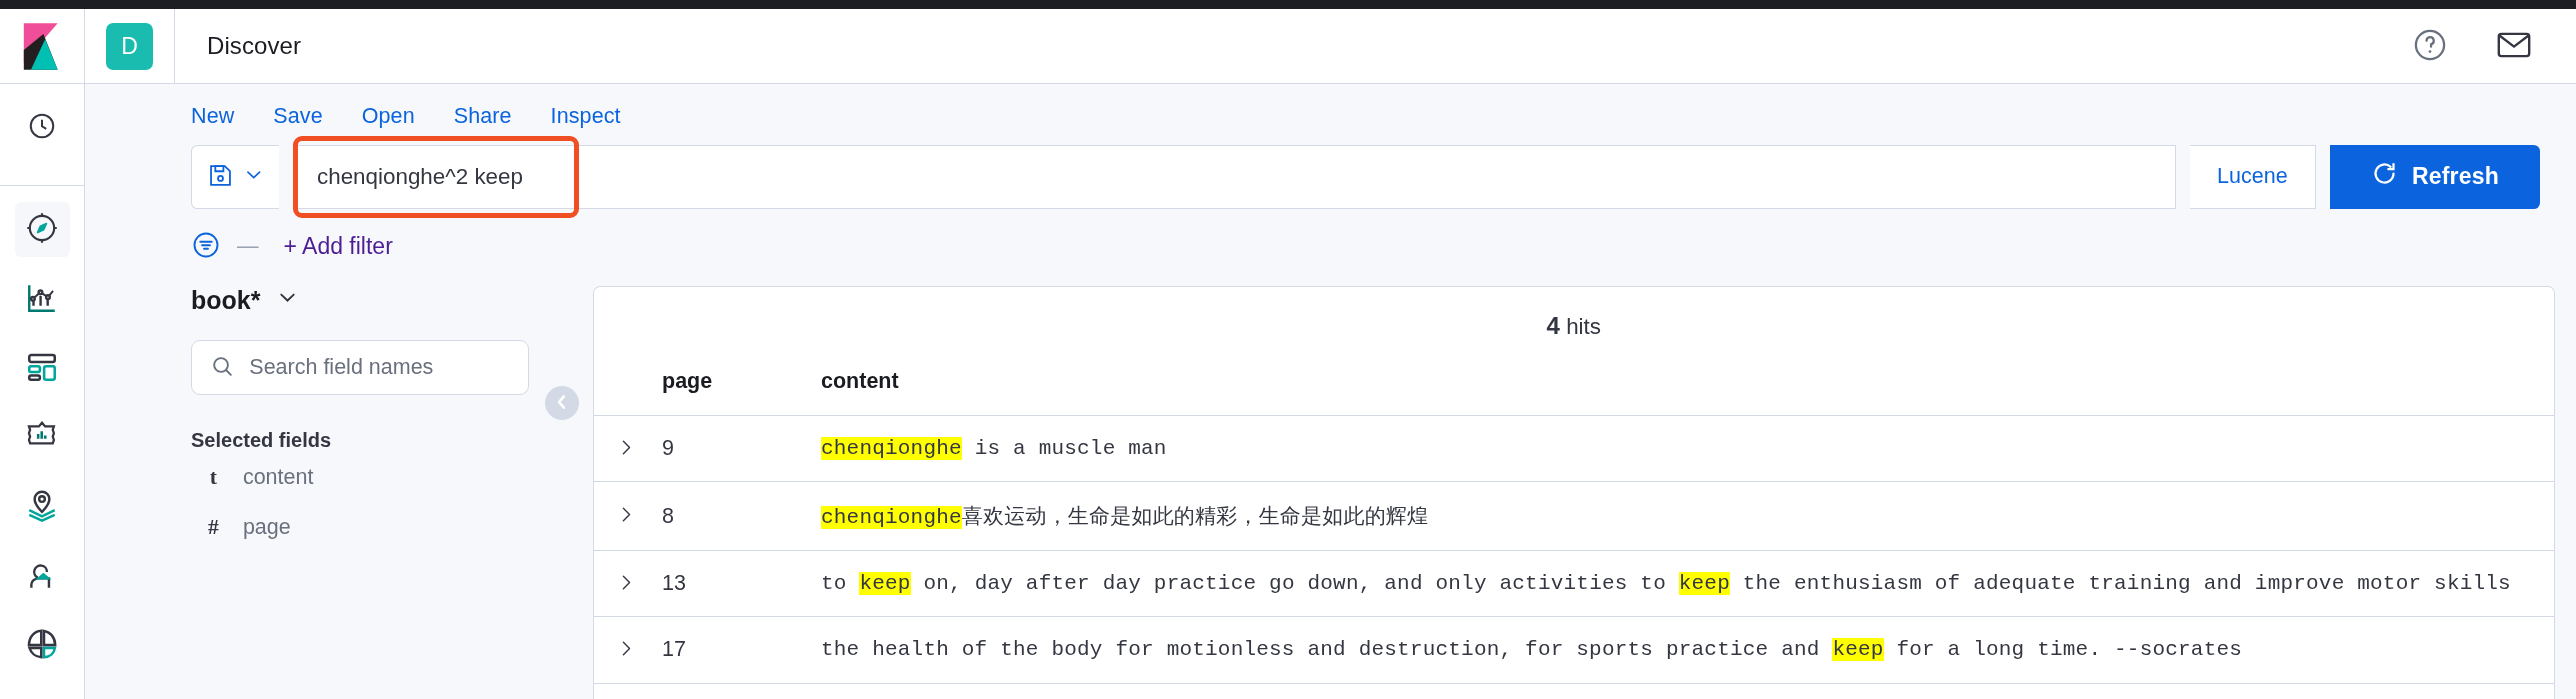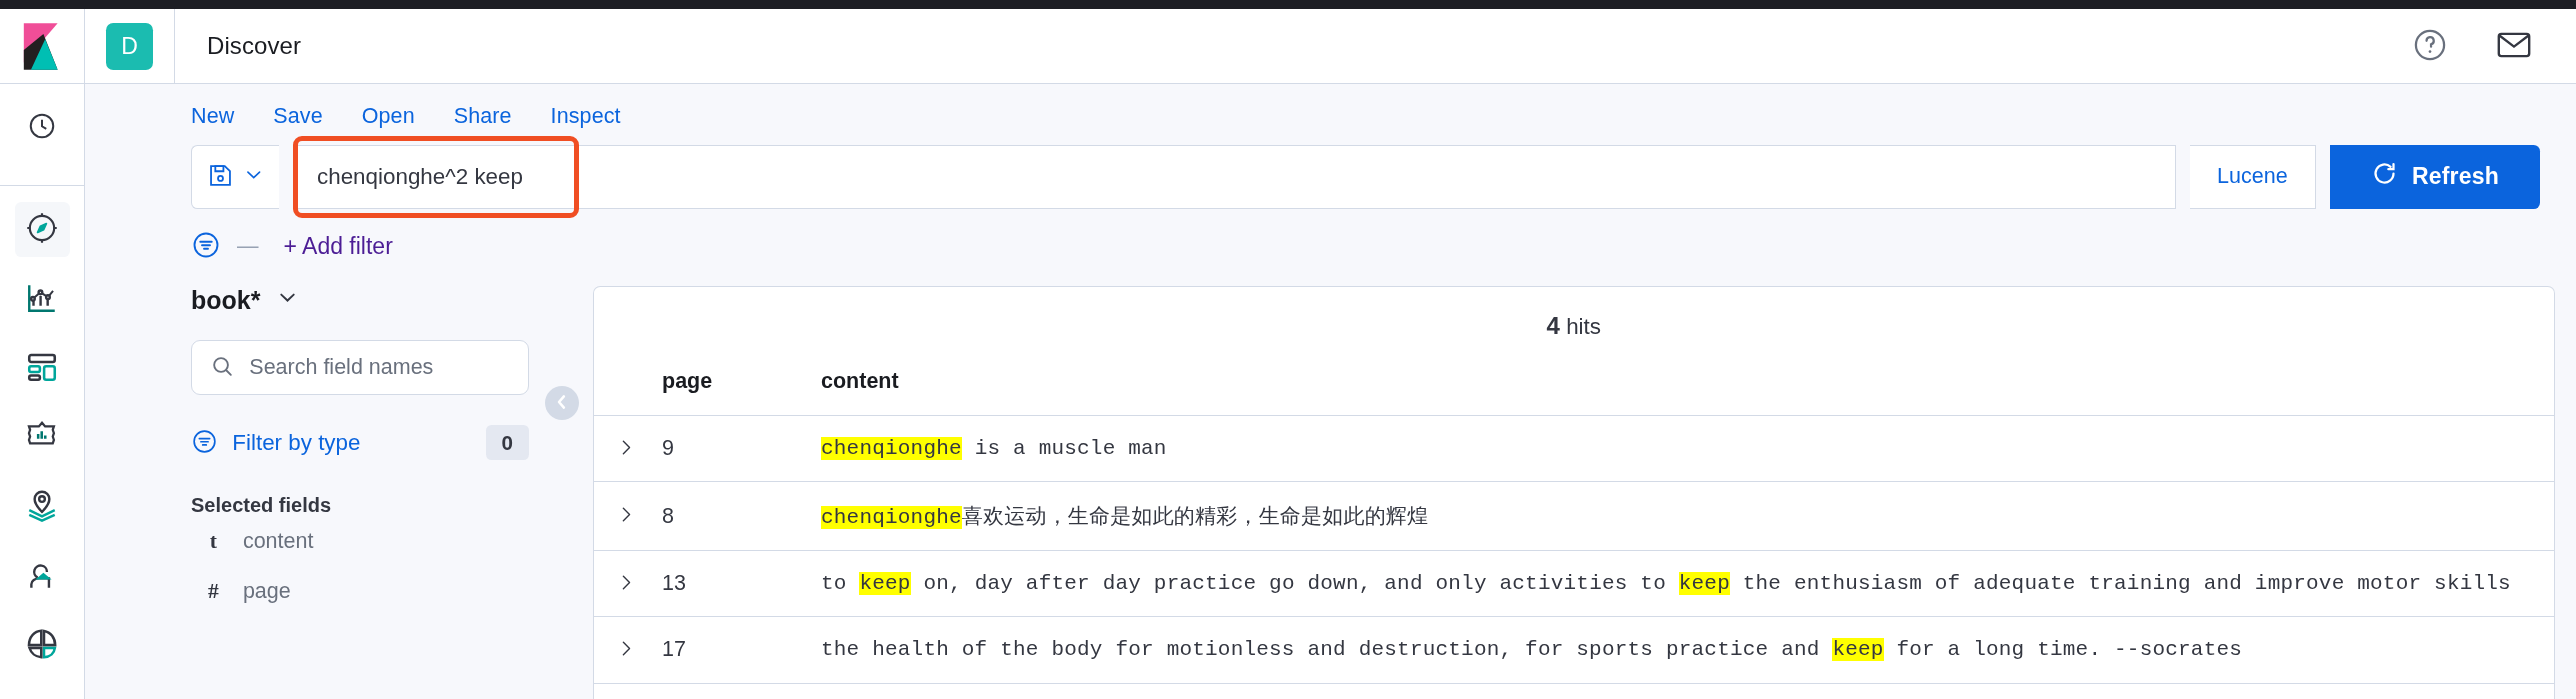--- a/index.html
+++ b/index.html
@@ -488,30 +488,20 @@
         <div class="field-search">
           <span>
             <svg width="25" height="25" viewBox="0 0 24 24" fill="none" stroke="#69707d" stroke-width="1.8" stroke-linecap="round">
               <circle cx="10.6" cy="10.6" r="6.6"></circle>
                 <path d="m15.6 15.6 4.4 4.4"></path>
             </svg>
           </span>
           <input type="text" placeholder="Search field names" style="">
         </div>
 
-        <div class="filter-by-type">
-          <span>
-            <svg width="27" height="27" viewBox="0 0 24 24" fill="none" stroke="#0b64dd" stroke-width="1.5">
-              <circle cx="12" cy="12" r="9.2"></circle>
-              <path d="M7.4 9.4h9.2M8.8 12.2h6.4M10.4 15h3.2" stroke-linecap="round"></path>
-            </svg>
-          </span>
-          <span class="fbt-label">Filter by type</span>
-          <span class="fbt-count">0</span>
-        </div>
 
         <div class="selected-title">Selected fields</div>
 
         <div class="field-item">
           <span class="field-type">t</span>
           <span class="field-name">content</span>
         </div>
         <div class="field-item">
           <span class="field-type">#</span>
           <span class="field-name">page</span>

